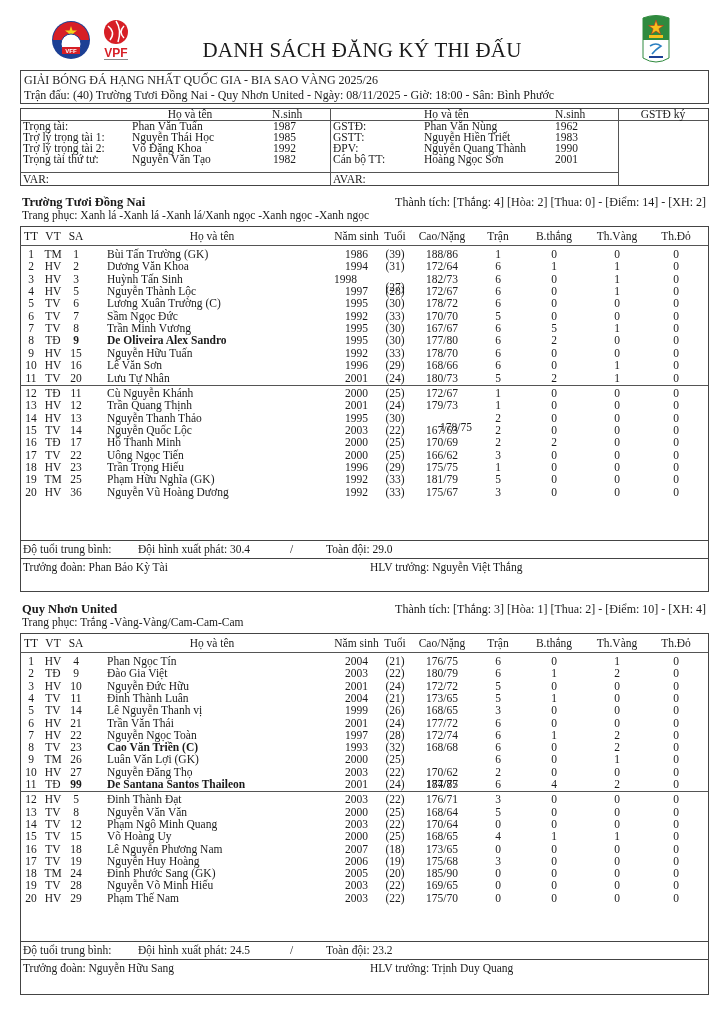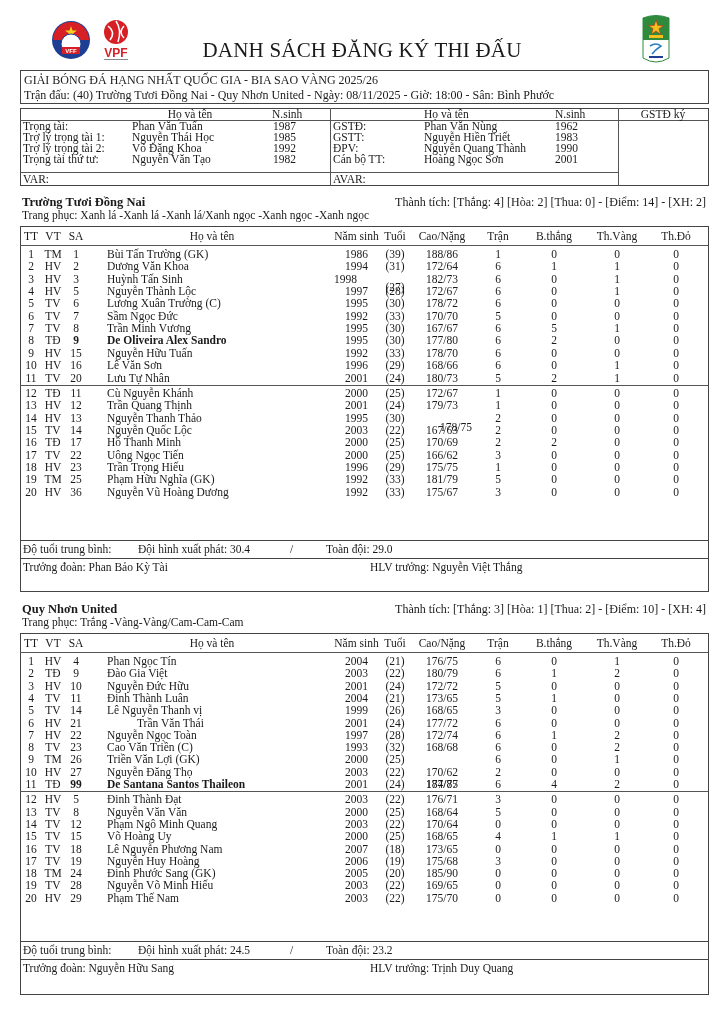--- a/index.html
+++ b/index.html
@@ -469,21 +469,21 @@
         <div class="cell" style="left:412px;width:60px;text-align:center;top:704.2px;">168/65</div>
         <div class="cell" style="left:474px;width:48px;text-align:center;top:704.2px;">3</div>
         <div class="cell" style="left:524px;width:60px;text-align:center;top:704.2px;">0</div>
         <div class="cell" style="left:587px;width:60px;text-align:center;top:704.2px;">0</div>
         <div class="cell" style="left:648px;width:56px;text-align:center;top:704.2px;">0</div>
       </div>
       <div style="position:absolute;left:0;top:0;">
         <div class="cell" style="left:22px;width:18px;text-align:center;top:716.5px;">6</div>
         <div class="cell" style="left:42px;width:22px;text-align:center;top:716.5px;">HV</div>
         <div class="cell" style="left:66px;width:20px;text-align:center;top:716.5px;">21</div>
-        <div class="cell" style="left:107px;top:716.5px;margin-left:30px;">Trần Văn Thái</div>
+        <div class="cell" style="left:107px;top:716.5px;">Trần Văn Thái</div>
         <div class="cell" style="left:334px;width:45px;text-align:center;top:716.5px;">2001</div>
         <div class="cell" style="left:381px;width:28px;text-align:center;top:716.5px;">(24)</div>
         <div class="cell" style="left:412px;width:60px;text-align:center;top:716.5px;">177/72</div>
         <div class="cell" style="left:474px;width:48px;text-align:center;top:716.5px;">6</div>
         <div class="cell" style="left:524px;width:60px;text-align:center;top:716.5px;">0</div>
         <div class="cell" style="left:587px;width:60px;text-align:center;top:716.5px;">0</div>
         <div class="cell" style="left:648px;width:56px;text-align:center;top:716.5px;">0</div>
       </div>
       <div style="position:absolute;left:0;top:0;">
         <div class="cell" style="left:22px;width:18px;text-align:center;top:728.8px;">7</div>
@@ -495,34 +495,34 @@
         <div class="cell" style="left:412px;width:60px;text-align:center;top:728.8px;">172/74</div>
         <div class="cell" style="left:474px;width:48px;text-align:center;top:728.8px;">6</div>
         <div class="cell" style="left:524px;width:60px;text-align:center;top:728.8px;">1</div>
         <div class="cell" style="left:587px;width:60px;text-align:center;top:728.8px;">2</div>
         <div class="cell" style="left:648px;width:56px;text-align:center;top:728.8px;">0</div>
       </div>
       <div style="position:absolute;left:0;top:0;">
         <div class="cell" style="left:22px;width:18px;text-align:center;top:741.1px;">8</div>
         <div class="cell" style="left:42px;width:22px;text-align:center;top:741.1px;">TV</div>
         <div class="cell" style="left:66px;width:20px;text-align:center;top:741.1px;">23</div>
-        <div class="cell" style="left:107px;top:741.1px;">Cao Văn Triền (C)</div>
+        <div class="cell" style="left:107px;top:741.1px;font-weight:bold;">Cao Văn Triền (C)</div>
         <div class="cell" style="left:334px;width:45px;text-align:center;top:741.1px;">1993</div>
         <div class="cell" style="left:381px;width:28px;text-align:center;top:741.1px;">(32)</div>
         <div class="cell" style="left:412px;width:60px;text-align:center;top:741.1px;">168/68</div>
         <div class="cell" style="left:474px;width:48px;text-align:center;top:741.1px;">6</div>
         <div class="cell" style="left:524px;width:60px;text-align:center;top:741.1px;">0</div>
         <div class="cell" style="left:587px;width:60px;text-align:center;top:741.1px;">2</div>
         <div class="cell" style="left:648px;width:56px;text-align:center;top:741.1px;">0</div>
       </div>
       <div style="position:absolute;left:0;top:0;">
         <div class="cell" style="left:22px;width:18px;text-align:center;top:753.4px;">9</div>
         <div class="cell" style="left:42px;width:22px;text-align:center;top:753.4px;">TM</div>
         <div class="cell" style="left:66px;width:20px;text-align:center;top:753.4px;">26</div>
-        <div class="cell" style="left:107px;top:753.4px;">Triền Văn Lợi (GK)</div>
+        <div class="cell" style="left:107px;top:753.4px;">Luân Văn Lợi (GK)</div>
         <div class="cell" style="left:334px;width:45px;text-align:center;top:753.4px;">2000</div>
         <div class="cell" style="left:381px;width:28px;text-align:center;top:753.4px;">(25)</div>
         <div class="cell" style="left:412px;width:60px;text-align:center;top:778px;">177/75</div>
         <div class="cell" style="left:474px;width:48px;text-align:center;top:753.4px;">6</div>
         <div class="cell" style="left:524px;width:60px;text-align:center;top:753.4px;">0</div>
         <div class="cell" style="left:587px;width:60px;text-align:center;top:753.4px;">1</div>
         <div class="cell" style="left:648px;width:56px;text-align:center;top:753.4px;">0</div>
       </div>
       <div style="position:absolute;left:0;top:0;">
         <div class="cell" style="left:22px;width:18px;text-align:center;top:765.7px;">10</div>

